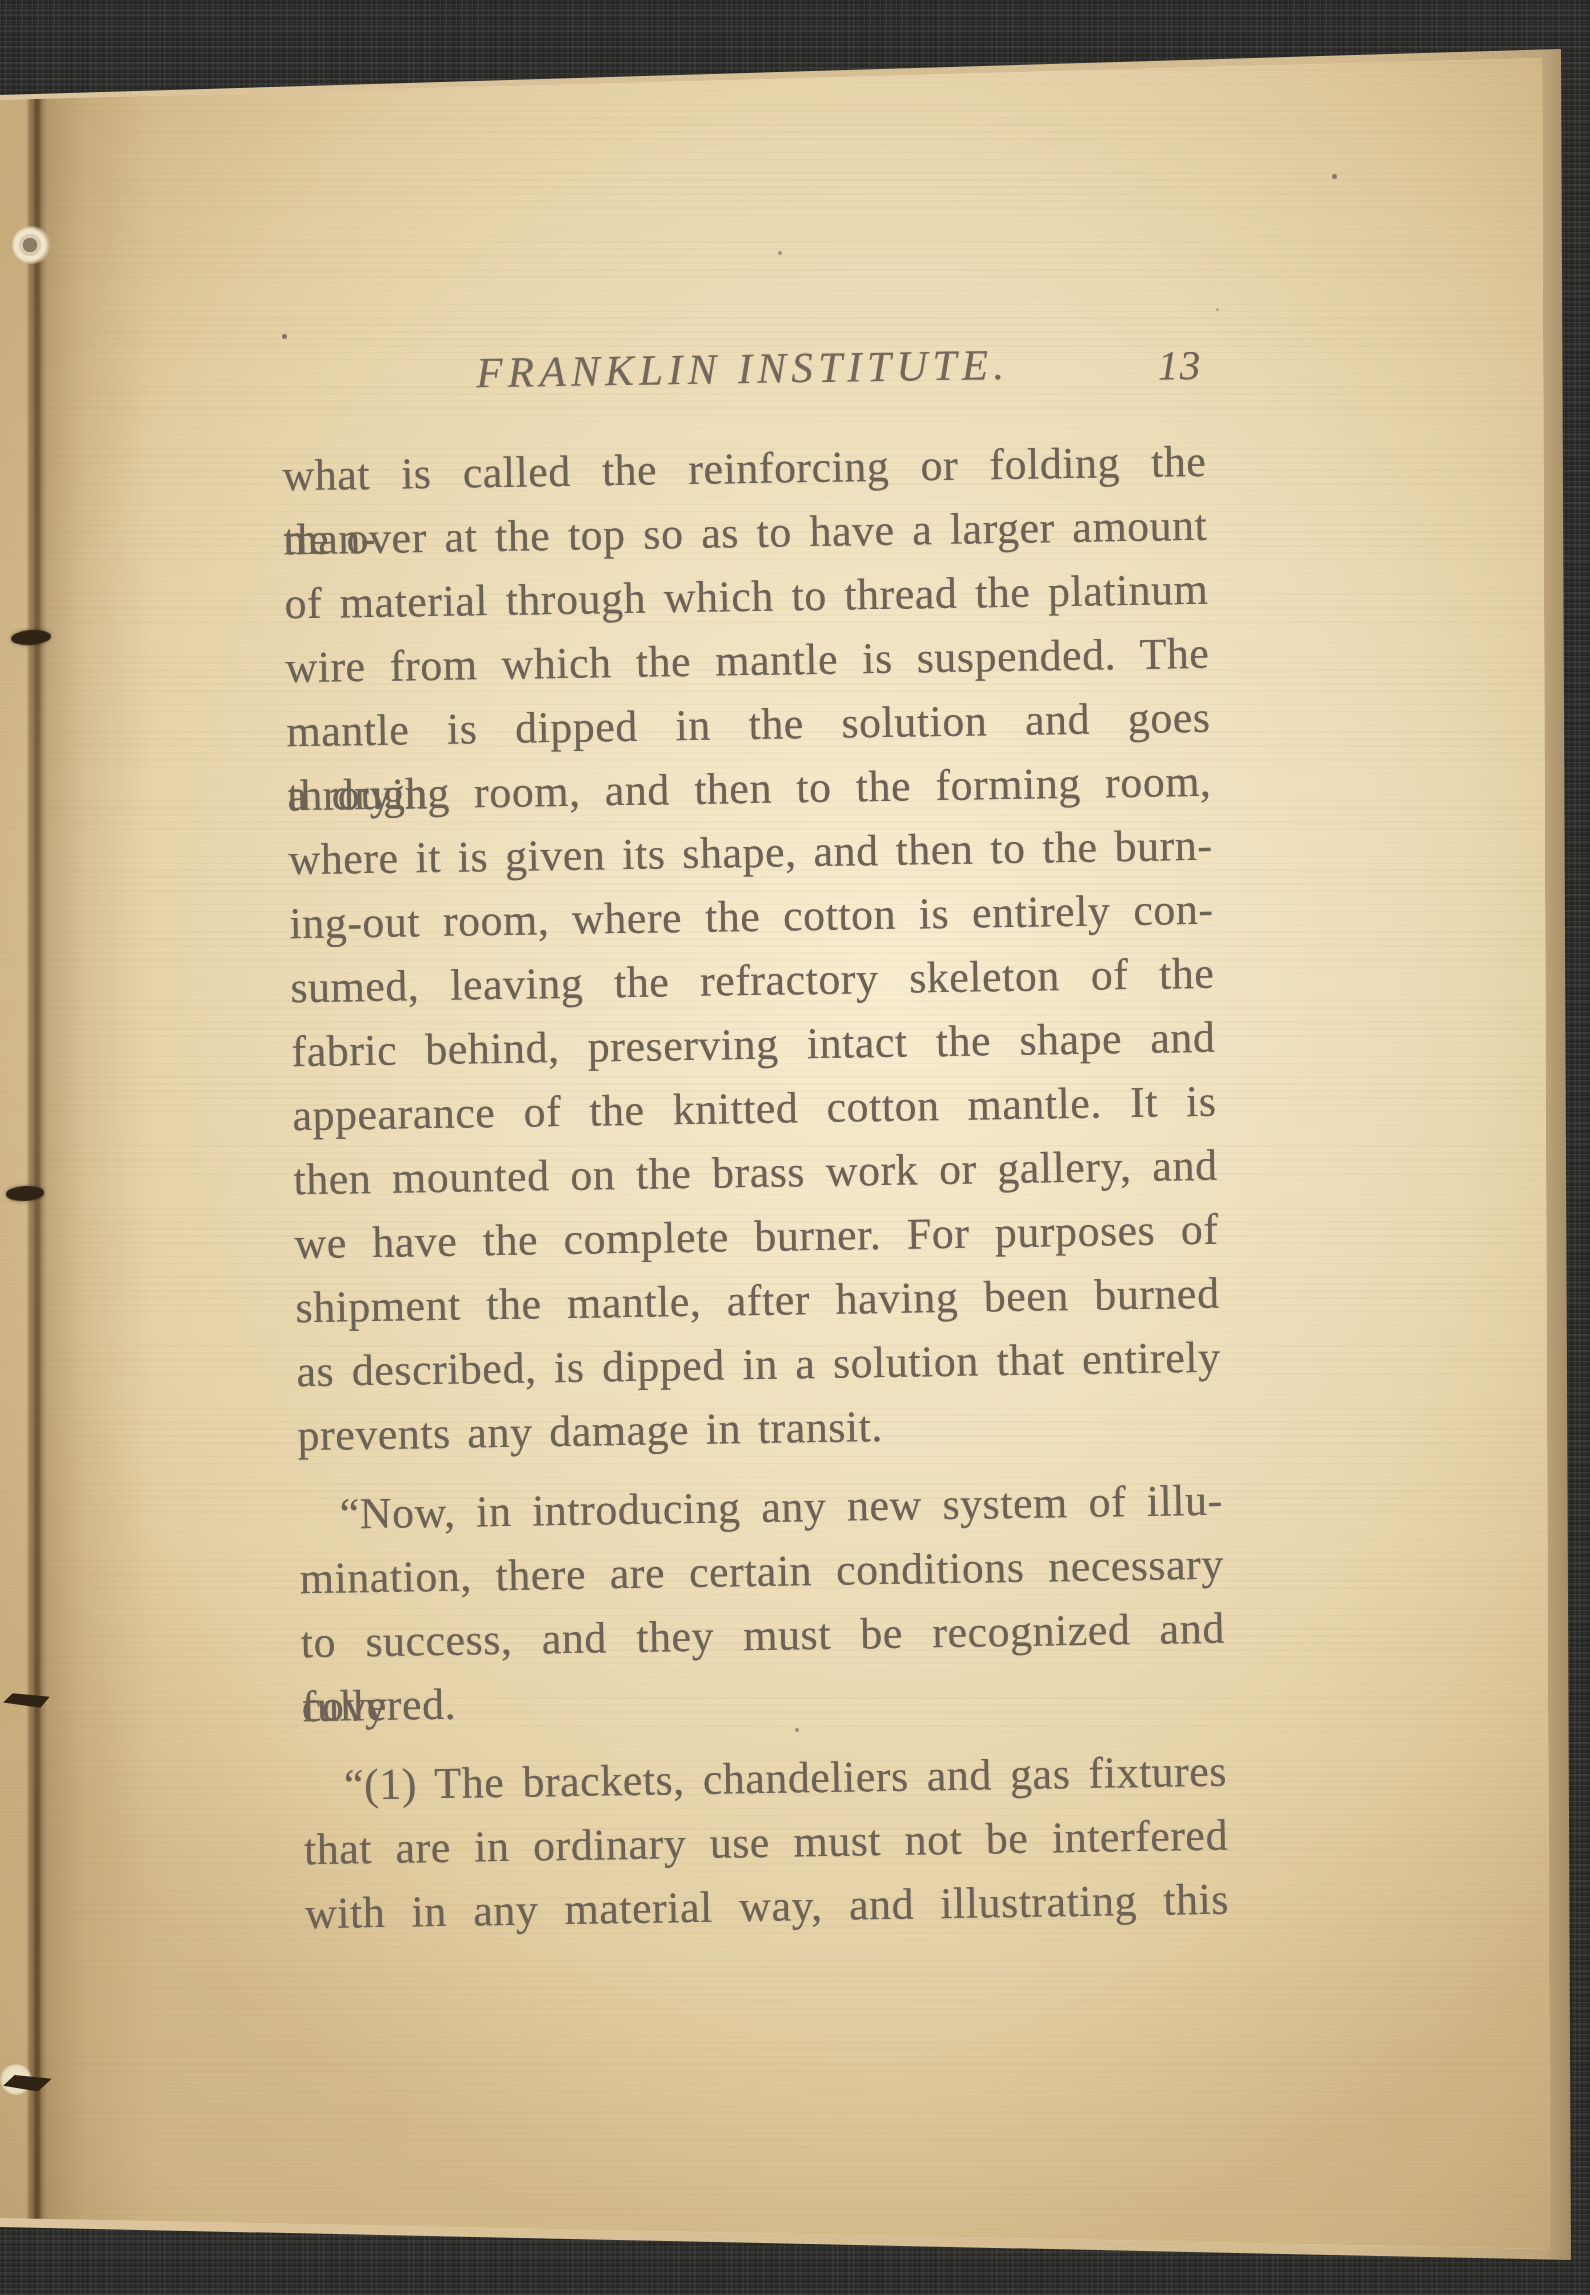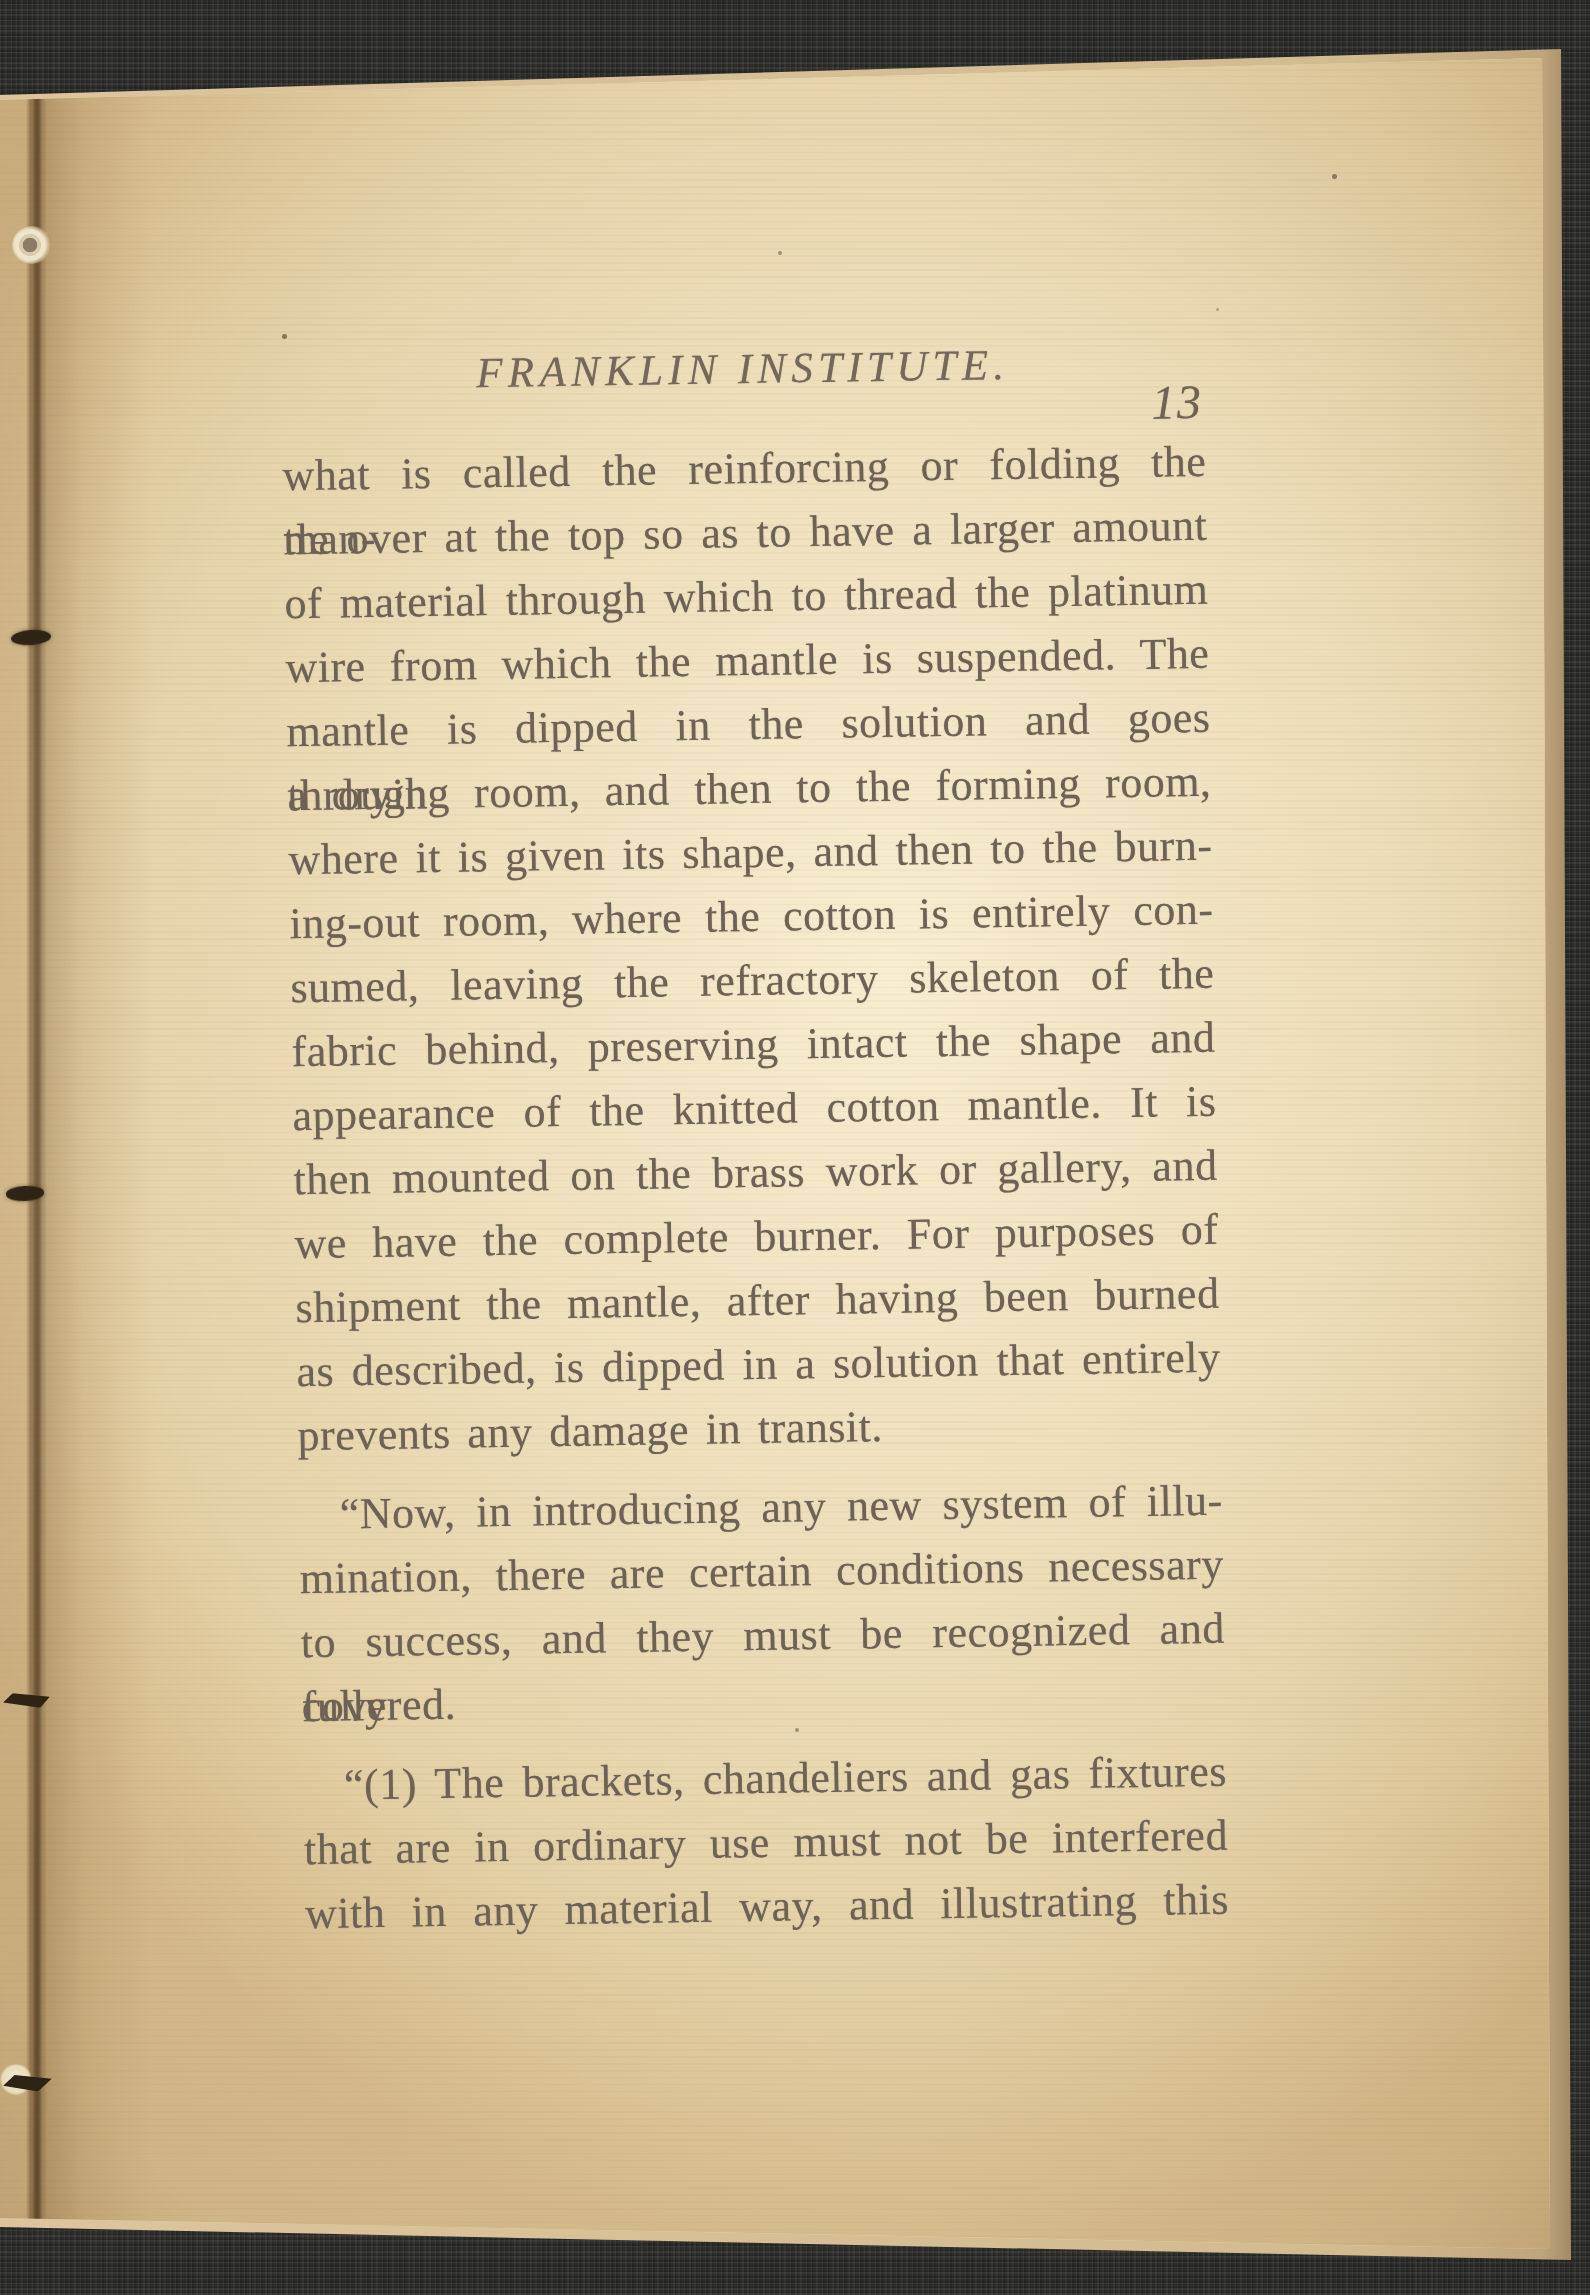--- a/index.html
+++ b/index.html
@@ -73,22 +73,22 @@
     position:absolute;left:293px;top:0;width:924px;height:2295px;
     transform:rotate(-0.9deg);transform-origin:50% 1143px;
     color:#6d6256;
   }
   .running-header{position:absolute;top:344px;left:0;right:0;height:53px;text-align:center;}
   .running-header .title{
     font-style:italic;font-size:43px;letter-spacing:5.3px;color:#73685b;
     text-shadow:0 0 1.1px rgba(115,104,91,0.6);
   }
   .page-num{
-    position:absolute;top:348px;right:3px;font-style:italic;font-size:48px;color:#6d6256;
-    letter-spacing:1.5px;text-shadow:0 0 1.1px rgba(109,98,86,0.6);margin-top:33px;
+    position:absolute;top:348px;right:3px;font-style:italic;font-size:41px;color:#6d6256;
+    letter-spacing:1.5px;text-shadow:0 0 1.1px rgba(109,98,86,0.6);
   }
   .body-text{position:absolute;top:437px;left:0;right:0;}
   .text-line{
     height:64px;line-height:64px;font-size:44px;letter-spacing:0.5px;word-spacing:5.3px;
     white-space:normal;color:#6d6256;text-shadow:0 0 1px rgba(109,98,86,0.65);
   }
   .text-line.j{text-align:justify;text-align-last:justify;text-justify:inter-word;}
   .text-line.indent{padding-left:41px;}
   .text-line.pstart{margin-top:15.2px;}
 </style>

